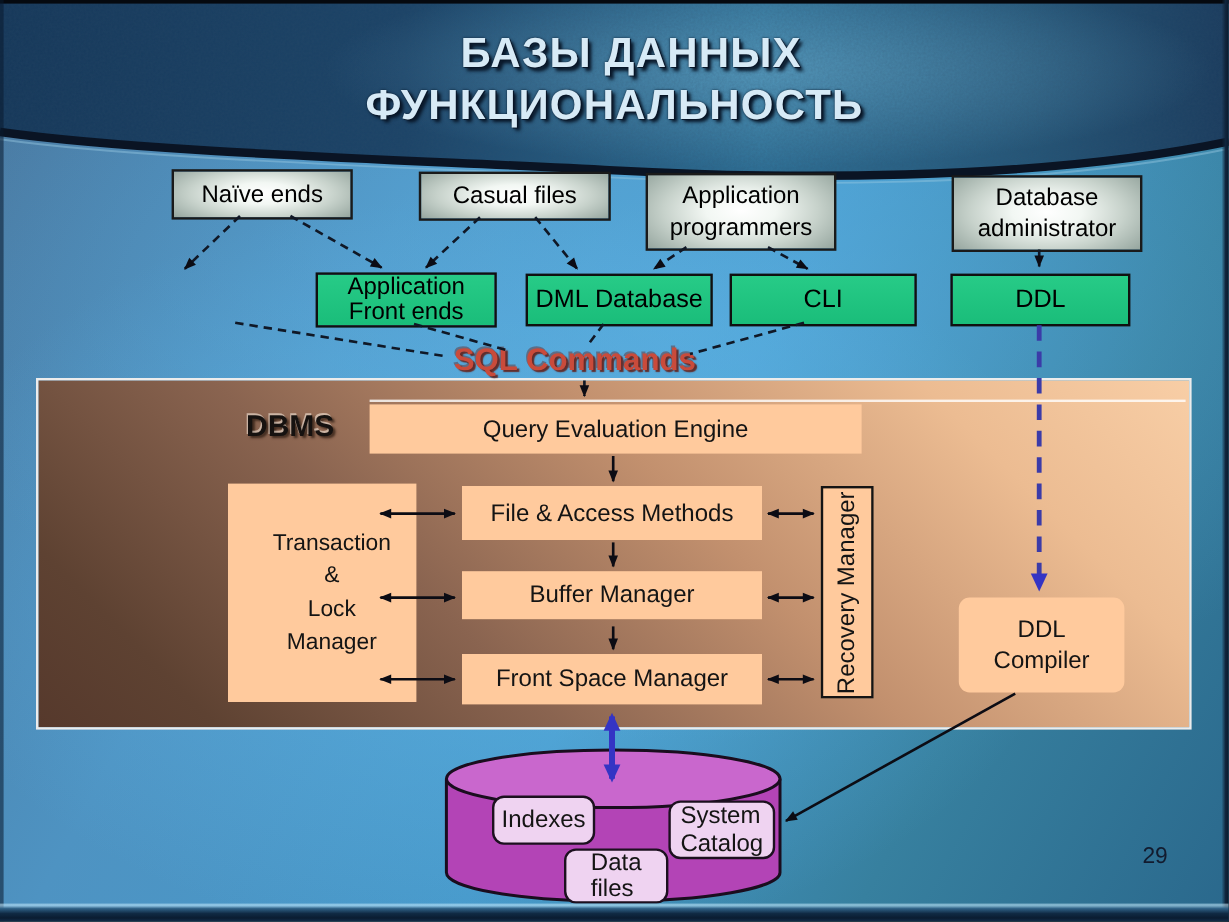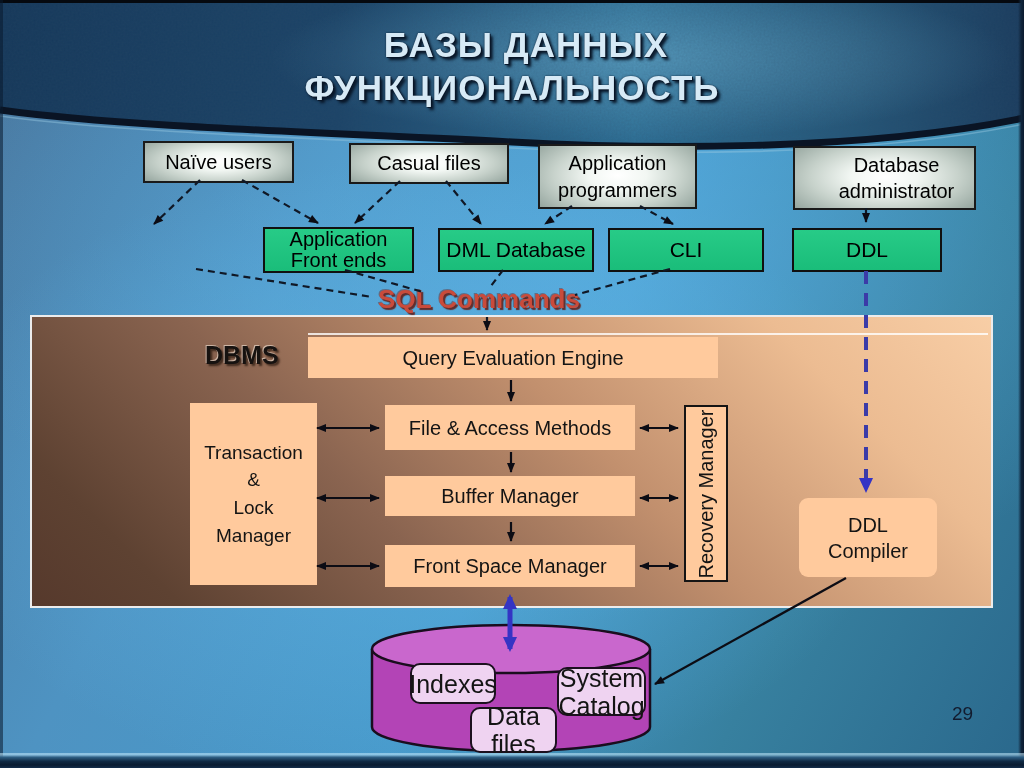--- a/index.html
+++ b/index.html
@@ -20,21 +20,21 @@
     text-shadow:3px 3px 3px #081526, 1px 1px 0 #0B1C30, 0 0 2px #0A1C30;}
   #title1{top:25px;margin-left:14px;}
   #title2{top:68px;}
   
   .ubox{display:flex;align-items:center;justify-content:center;text-align:center;
     border:2px solid #1A1A1A;color:#000;font-size:20px;line-height:1.32;white-space:pre-line;z-index:4;
     background:radial-gradient(ellipse 75% 95% at 50% 48%, #FFFFFF 0%, #F2F7F3 25%, #C7D2CB 55%, #97A7A0 85%, #8A9A93 100%);}
   #u-naive{left:143px;top:141px;width:147px;height:38px;}
   #u-casual{left:349px;top:143px;width:156px;height:37px;}
   #u-approg{left:538px;top:144px;width:155px;height:61px;}
-  #u-dbadmin{left:793px;top:146px;width:155px;height:60px;padding-left:24px;}
+  #u-dbadmin{left:793px;top:146px;width:155px;height:60px;}
   
   .gbox{display:flex;align-items:center;justify-content:center;text-align:center;
     border:2px solid #101010;color:#000;font-size:21px;line-height:1.05;white-space:pre-line;z-index:4;
     background:linear-gradient(180deg,#27CB87 0%,#1ABD7A 100%);}
   #g-forms{left:85px;top:228px;width:143px;height:40px;}
   #g-appfe{left:263px;top:227px;width:147px;height:42px;font-size:20px;}
   #g-dml{left:438px;top:228px;width:152px;height:40px;}
   #g-cli{left:608px;top:228px;width:152px;height:40px;}
   #g-ddl{left:792px;top:228px;width:146px;height:40px;}
   
@@ -47,30 +47,30 @@
     background:linear-gradient(225deg,#F8CEA6 0%,#ECBC92 18%,#C2906E 42%,#8A6450 65%,#5E4232 88%,#56392C 100%);}
   #dbms-label{left:205px;top:341px;width:90px;z-index:4;font-size:25px;font-weight:bold;color:#161210;
     text-shadow:-1px -1px 0 rgba(255,244,232,0.55), 2px 2px 2px rgba(25,12,4,0.65);}
   #qee-topline{left:308px;top:333px;width:680px;height:2px;background:rgba(255,255,255,0.8);z-index:4;}
   .pbox{display:flex;align-items:center;justify-content:center;text-align:center;
     background:#FFCA9D;color:#141414;font-size:20px;line-height:1.3;white-space:pre-line;z-index:4;}
   #m-qee{left:308px;top:337px;width:410px;height:41px;}
   #m-fam{left:385px;top:405px;width:250px;height:45px;}
   #m-buf{left:385px;top:476px;width:250px;height:40px;}
   #m-dsm{left:385px;top:545px;width:250px;height:42px;}
-  #m-txn{left:190px;top:403px;width:127px;height:182px;font-size:19px;line-height:1.45;}
+  #m-txn{left:190px;top:403px;width:141px;height:182px;font-size:19px;line-height:1.45;padding-left:16px;}
   #m-rec{left:684px;top:405px;width:44px;height:177px;border:2px solid #141414;box-sizing:border-box;}
   #m-rec .vlabel{position:absolute;left:50%;top:50%;transform:translate(-50%,-50%) rotate(-90deg);
     white-space:nowrap;font-size:20px;color:#141414;}
   #m-ddlc{left:799px;top:498px;width:138px;height:79px;border-radius:9px;}
   
   #cylinder{left:0;top:0;z-index:2;}
-  .sbox{display:flex;align-items:center;justify-content:center;text-align:center;
+  .sbox{display:flex;align-items:center;justify-content:center;text-align:left;
     background:#EFD3F1;border:2px solid #1C101F;border-radius:10px;box-sizing:border-box;
-    color:#141414;font-size:25px;line-height:1.12;white-space:pre-line;z-index:4;}
+    color:#141414;font-size:20px;line-height:1.12;white-space:pre-line;z-index:4;}
   #s-idx{left:410px;top:663px;width:86px;height:41px;}
   #s-cat{left:557px;top:667px;width:89px;height:49px;}
   #s-dat{left:470px;top:707px;width:87px;height:46px;}
   
   #arrows{left:0;top:0;z-index:6;pointer-events:none;}
   
   #edge-left{left:0;top:0;width:3px;height:768px;background:rgba(10,25,45,0.55);z-index:8;}
   #edge-right{right:0;top:0;width:6px;height:768px;z-index:8;
     background:linear-gradient(90deg,rgba(10,25,45,0) 0%, #10253C 55%, #0A1A2E 100%);}
   #edge-bottom{left:0;top:753px;width:1024px;height:15px;z-index:8;
@@ -107,21 +107,21 @@
     <path d="M0,0 H1024 V118 C860,152 640,149 512,142 C340,133 120,127 0,110 Z" fill="url(#bang)"></path>
     <ellipse cx="640" cy="58" rx="370" ry="82" fill="url(#banglow)"></ellipse>
     <rect width="1024" height="160" clip-path="url(#banclip)" filter="url(#leather)" opacity="0.5"></rect>
     <path d="M0,110 C120,127 340,133 512,142 C640,149 860,152 1024,118" fill="none" stroke="#0A1424" stroke-width="7"></path>
     <path d="M0,116 C120,133 340,139 512,148 C640,155 860,158 1024,124" fill="none" stroke="rgba(150,200,225,0.45)" stroke-width="1.6"></path>
     <rect x="0" y="0" width="1024" height="3" fill="#05090F"></rect>
   </svg>
   <div id="title1" class="abs title-line">БАЗЫ ДАННЫХ</div>
   <div id="title2" class="abs title-line">ФУНКЦИОНАЛЬНОСТЬ</div>
 
-  <div id="u-naive" class="abs ubox">Naïve users</div>
+  <div id="u-naive" class="abs ubox">Naïve ends</div>
   <div id="u-casual" class="abs ubox">Casual files</div>
   <div id="u-approg" class="abs ubox">Application
 programmers</div>
   <div id="u-dbadmin" class="abs ubox">Database
 administrator</div>
 
   <div id="g-appfe" class="abs gbox">Application
 Front ends</div>
   <div id="g-dml" class="abs gbox">DML Database</div>
   <div id="g-cli" class="abs gbox">CLI</div>

